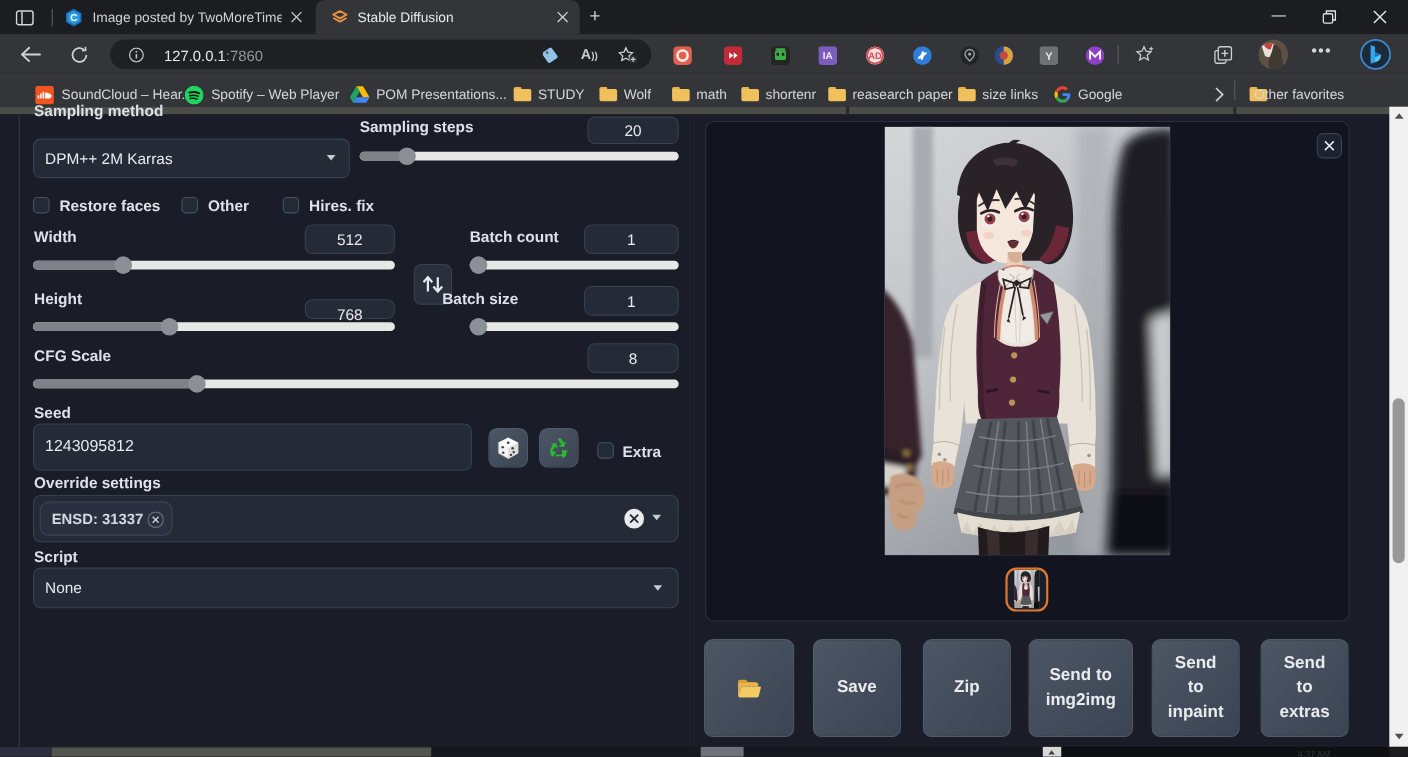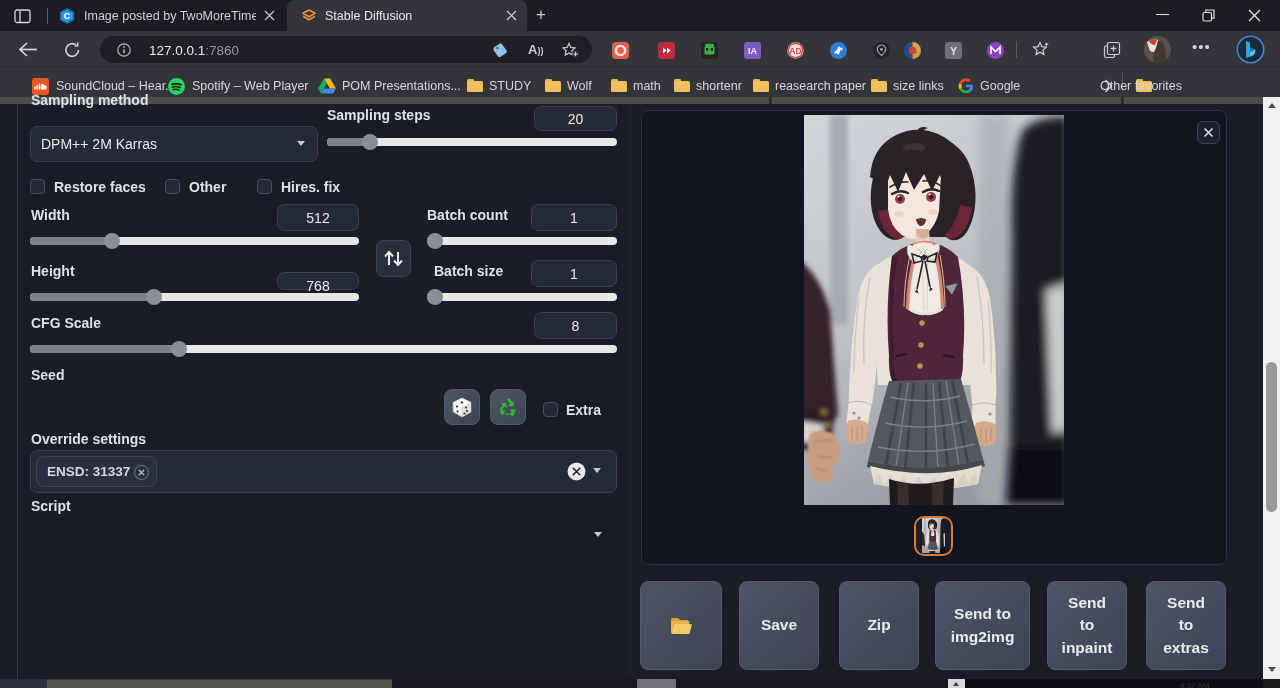--- a/index.html
+++ b/index.html
@@ -248,21 +248,21 @@
       <path fill="#34A853" d="M24 46c6 0 11-2 14.6-5.4l-7-5.4c-1.9 1.3-4.4 2.2-7.6 2.2-5.8 0-10.7-3.8-12.5-9.1L4.3 33.8C7.9 41 15.4 46 24 46z"></path>
       <path fill="#FBBC05" d="M11.5 28.3c-.5-1.4-.8-2.8-.8-4.3s.3-2.9.8-4.3l-7.2-5.5C2.8 17.1 2 20.4 2 24s.8 6.9 2.3 9.8z"></path>
       <path fill="#EA4335" d="M24 9.6c4.1 0 6.9 1.8 8.5 3.3l6.2-6.1C35 3.4 30 1 24 1 15.4 1 7.9 6 4.3 13.2l7.2 5.5C13.3 13.4 18.2 9.6 24 9.6z"></path>
     </svg>
   <div class="abs bktext" style="left:980px;top:79px">Google</div>
   <svg class="abs" style="left:1104px;top:79px" width="9" height="14" viewBox="0 0 9 14" fill="none" stroke="#cdced1" stroke-width="1.6">
       <polyline points="1.5,1 7.5,7 1.5,13"></polyline>
     </svg>
   <div class="abs" style="left:1122px;top:73px;width:1px;height:18px;background:#5a5b5e"></div>
   <div class="folder" style="left:1136px;top:79px"></div>
-  <div class="abs bktext" style="left:1100px;top:79px">Other favorites</div>
+  <div class="abs bktext" style="left:1140px;top:79px">Other favorites</div>
 
   <div class="abs" id="graybar"></div>
   <div class="abs" style="left:769px;top:97px;width:3px;height:7px;background:#2c2c2c"></div>
   <div class="abs" style="left:1121px;top:97px;width:3px;height:7px;background:#2c2c2c"></div>
 
   <div class="abs" style="left:0;top:66px;width:1280px;height:1px;background:#2c2d30"></div>
 
   <div class="abs" id="page"></div>
   <div class="abs" style="left:17px;top:104px;width:1px;height:575px;background:#343a47"></div>
   <div class="abs" style="left:630px;top:104px;width:1px;height:575px;background:#20222e"></div>
@@ -305,35 +305,36 @@
       <line x1="15" y1="2" x2="15" y2="14.5"></line>
       <polyline points="11,10.5 15,15 19,10.5"></polyline>
     </svg>
 
   <div class="lbl" style="left:31px;top:263px">Height</div>
   <div class="inputbox numbox" style="left:277px;top:272px;width:82px;height:18px;line-height:26px">768</div>
   <div class="slider" style="left:30px;top:293px;width:329px">
       <div class="fill" style="width:124px"></div>
       <div class="knob" style="left:116px"></div>
     </div>
-  <div class="lbl" style="left:434px;top:263px">Batch size</div>
+  <div class="lbl" style="left:402px;top:263px">Batch size</div>
   <div class="inputbox numbox" style="left:531px;top:260px;width:86px;height:27px;line-height:26px">1</div>
   <div class="slider" style="left:427px;top:293px;width:190px">
       <div class="fill" style="width:12px"></div>
       <div class="knob" style="left:0px"></div>
     </div>
 
   <div class="lbl" style="left:31px;top:315px">CFG Scale</div>
   <div class="inputbox numbox" style="left:534px;top:312px;width:83px;height:27px;line-height:26px">8</div>
   <div class="slider" style="left:30px;top:345px;width:587px">
       <div class="fill" style="width:149px"></div>
       <div class="knob" style="left:141px"></div>
     </div>
 
   <div class="lbl" style="left:31px;top:367px">Seed</div>
+  <div class="inputbox" style="left:30px;top:385px;width:399px;height:43px;line-height:41px;padding-left:10px;font-weight:400;font-size:14.5px">1243095812</div>
   <div class="gbtn" style="left:444px;top:389px;width:36px;height:36px">
       <svg width="20" height="21" viewBox="0 0 20 21">
         <polygon points="10,1 19,5.5 19,15 10,20 1,15 1,5.5" fill="#f2f2f0" stroke="#9a9a98" stroke-width="0.8"></polygon>
         <polygon points="10,1 19,5.5 10,10 1,5.5" fill="#ffffff"></polygon>
         <polygon points="10,10 19,5.5 19,15 10,20" fill="#dcdcda"></polygon>
         <circle cx="10" cy="5.5" r="1.2" fill="#3a3a3a"></circle>
         <circle cx="5" cy="9.5" r="1.1" fill="#3a3a3a"></circle>
         <circle cx="5.5" cy="14.5" r="1.1" fill="#3a3a3a"></circle>
         <circle cx="14" cy="10.5" r="1.1" fill="#3a3a3a"></circle>
         <circle cx="15" cy="14" r="1.1" fill="#3a3a3a"></circle>
@@ -366,20 +367,21 @@
   <svg class="abs" style="left:567px;top:462px" width="19" height="19" viewBox="0 0 19 19">
       <circle cx="9.5" cy="9.5" r="9" fill="#e8eaee"></circle>
       <g stroke="#20242e" stroke-width="1.6">
         <line x1="5.8" y1="5.8" x2="13.2" y2="13.2"></line>
         <line x1="13.2" y1="5.8" x2="5.8" y2="13.2"></line>
       </g>
     </svg>
   <div class="caret" style="left:593px;top:468px"></div>
 
   <div class="lbl" style="left:31px;top:498px">Script</div>
+  <div class="inputbox" style="left:30px;top:516px;width:587px;height:37px;line-height:35px;padding-left:10px">None</div>
   <div class="caret" style="left:594px;top:532px"></div>
 
   <div class="abs" id="gpanel"></div>
   <div class="abs" style="left:1197px;top:121px;width:23px;height:23px;background:#1d2230;border:1px solid #3c4455;border-radius:6px"></div>
   <svg class="abs" style="left:1203px;top:127px" width="11" height="11" viewBox="0 0 11 11" stroke="#e6e8ec" stroke-width="1.4">
       <line x1="1.5" y1="1.5" x2="9.5" y2="9.5"></line>
       <line x1="9.5" y1="1.5" x2="1.5" y2="9.5"></line>
     </svg>
 
   <div class="abs" style="left:804px;top:115px;width:260px;height:390px;overflow:hidden">

